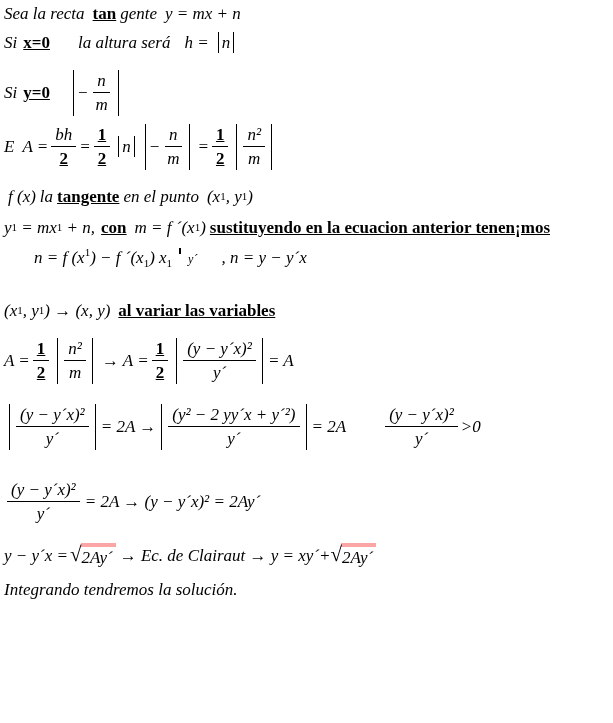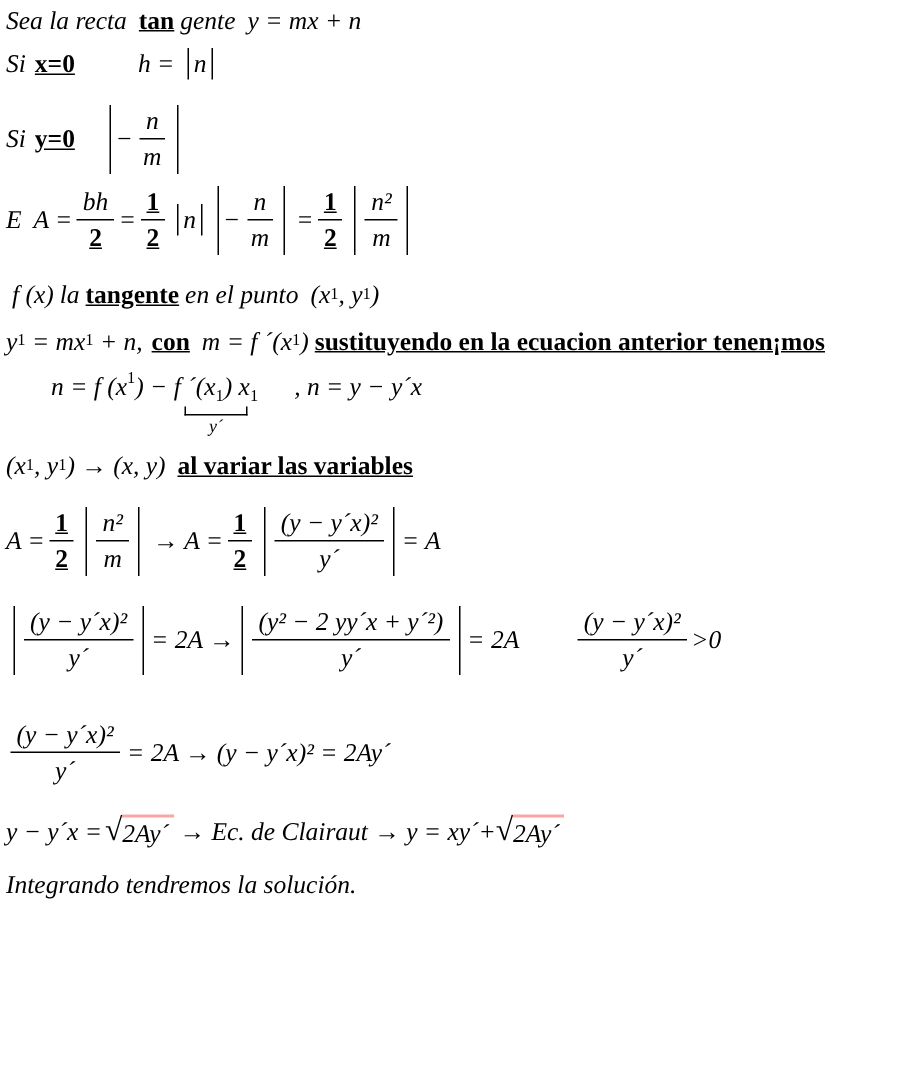--- a/index.html
+++ b/index.html
@@ -21,29 +21,29 @@
   .rm { font-style:normal; font-weight:bold;text-decoration:underline; }
   sub.s1 { font-size:11px; font-style:normal; font-weight:normal; vertical-align:-4px; line-height:1; }
   
   .frac { display:inline-flex; flex-direction:column; align-items:center; text-align:center; margin:0 3px; flex-shrink:0; }
   .frac .num { display:block; padding:0 4px 1px; border-bottom:1px solid #000; }
   .frac .den { display:block; padding:1px 4px 0; }
   
   .abs { display:inline-flex; align-items:center; margin:0 2px; flex-shrink:0; }
   .abs .vbar { align-self:stretch; width:1px; background:#000; margin:0 3px; }
   
-  .ub { display:inline-flex; flex-direction:column; align-items:center; flex-shrink:0; }
+  .ub { display:inline-flex; flex-direction:row; align-items:center; flex-shrink:0; }
   .ub .expr { white-space:pre; }
   .ub .bracket { align-self:stretch; height:5px; margin:1px 7px 0;
     border-left:1px solid #000; border-right:1px solid #000; border-bottom:1px solid #000; }
   .ub .lbl { font-size:12px; font-style:italic; margin-top:1px; line-height:1; }
   
   .sqrt { display:inline-flex; align-items:center; flex-shrink:0; }
   .sqrt .radsign { font-size:21px; line-height:1; transform:translateY(-1px); font-style:normal; }
-  .sqrt .radicand { border-top:2px solid #fca5a5; padding:0 3px 0 1px; margin-left:-1px; }
+  .sqrt .radicand { border-top:4px solid #fca5a5; padding:0 3px 0 1px; margin-left:-1px; }
   
   .sp { display:inline-block; flex-shrink:0; }
   .sp2{width:2px}.sp4{width:4px}.sp6{width:6px}.sp8{width:8px}.sp14{width:14px}
   .sp16{width:16px}.sp20{width:20px}.sp24{width:24px}.sp28{width:28px}.sp36{width:36px}
 </style>
 </head>
 <body>
 
 <div class="page">
 
@@ -55,20 +55,21 @@
     <span class="it">gente</span>
     <span class="sp sp8"></span>
     <span class="it">y = mx + n</span>
   </div>
 
   <div class="line" style="top:32px">
     <span class="it">Si</span>
     <span class="sp sp6"></span>
     <span class="rm">x=0</span>
     <span class="sp sp28"></span>
+    <span class="it">la altura será</span>
     <span class="sp sp14"></span>
     <span class="it">h =</span>
     <span class="sp sp4"></span>
     <span class="abs">
       <span class="vbar"></span>
       <span class="it">n</span>
       <span class="vbar"></span>
     </span>
   </div>
 

